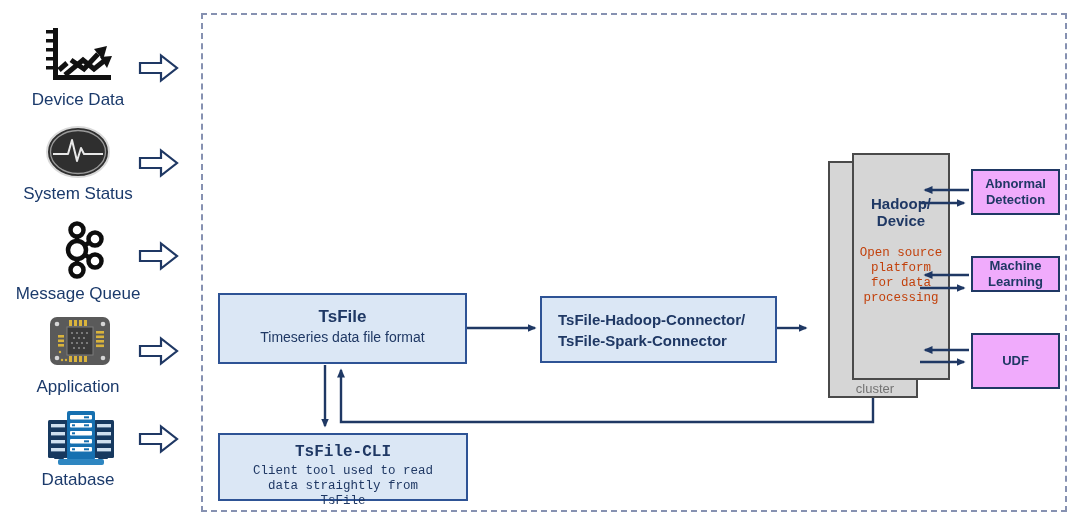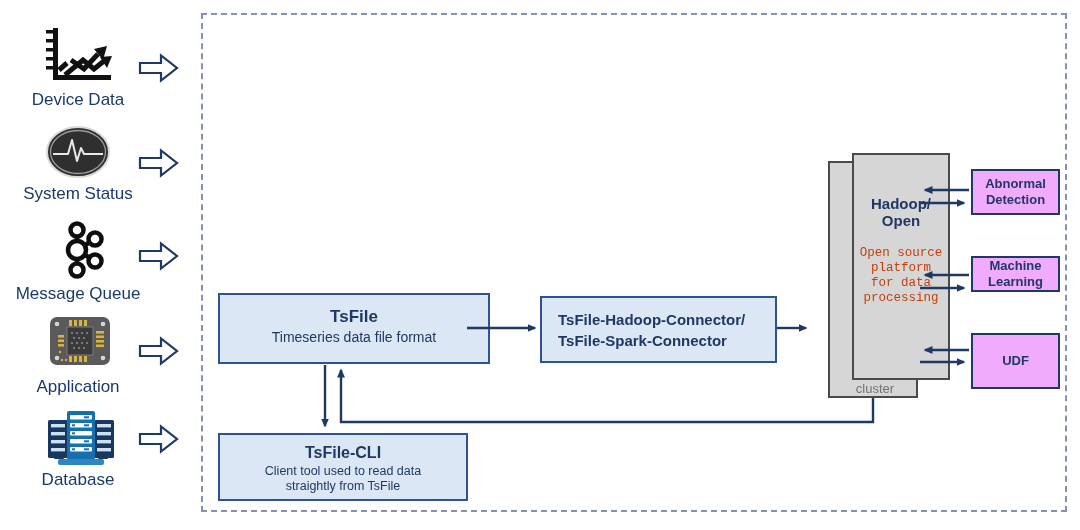--- a/index.html
+++ b/index.html
@@ -18,23 +18,23 @@
     color:#1b3a6b;font-weight:normal;font-size:17px;letter-spacing:0;
   }
   .block-arrow{left:138px;width:42px;height:32px;}
   
   .node-box{box-sizing:border-box;color:#1f3864;}
   .blue-box{background:#dbe7f5;border:2px solid #2e5395;}
   .white-box{background:#f0abfc;border:2px solid #1f3864;display:flex;align-items:center;justify-content:center;text-align:center;font-weight:bold;font-size:13px;line-height:1.25;}
   .gray-box{background:#d6d6d6;border:2px solid #4a4a4a;}
   .box-title{font-weight:bold;font-size:17px;line-height:1.2;}
   .box-sub{font-size:14px;line-height:1.2;margin-top:2px;}
-  .tsfile-box{left:218px;top:293px;width:272px;height:71px;text-align:center;padding-top:12px;}
+  .tsfile-box{left:218px;top:293px;width:249px;height:71px;text-align:center;padding-top:12px;}
   .connector-box{left:540px;top:296px;width:237px;height:67px;padding:11px 16px 0 16px;font-weight:bold;font-size:15px;line-height:1.4;text-align:left;}
-  .cli-box{left:218px;top:433px;width:250px;height:68px;text-align:center;padding-top:8px;}
+  .cli-box{left:218px;top:433px;width:250px;height:68px;text-align:center;padding-top:8px;font-family:Liberation Mono, monospace;}
   .cli-box .box-title{font-size:16px;}
   .cli-box .box-sub{font-size:12.5px;}
   .hadoop-back{left:828px;top:161px;width:90px;height:237px;}
   .hadoop-front{left:852px;top:153px;width:98px;height:227px;text-align:center;padding-top:40px;}
   .hadoop-title{font-weight:bold;font-size:15px;line-height:1.15;color:#1f3864;}
   .hadoop-desc{font-size:12.5px;line-height:1.2;color:#c2410c;margin-top:16px;padding:0 5px;font-family:Liberation Mono, monospace;}
   .cluster-label{left:840px;top:381px;width:70px;text-align:center;font-size:13px;color:#737373;}
   .consumer-box{left:971px;width:89px;}
   #svg-overlay{left:0;top:0;pointer-events:none;}
 </style>
@@ -206,21 +206,21 @@
 </div>
 
 <div class="abs node-box blue-box connector-box">
   <div>TsFile-Hadoop-Connector/</div>
   <div>TsFile-Spark-Connector</div>
 </div>
 
 <div class="abs node-box gray-box hadoop-back"></div>
 <div class="abs node-box gray-box hadoop-front">
   <div class="hadoop-title">Hadoop/</div>
-  <div class="hadoop-title">Open</div>
+  <div class="hadoop-title">Device</div>
   <div class="hadoop-desc">Open source platform for data processing</div>
 </div>
 <div class="abs cluster-label">cluster</div>
 
 <div class="abs node-box white-box consumer-box" style="top:169px;height:46px;">
   <span>Abnormal Detection</span>
 </div>
 <div class="abs node-box white-box consumer-box" style="top:256px;height:36px;">
   <span>Machine Learning</span>
 </div>

